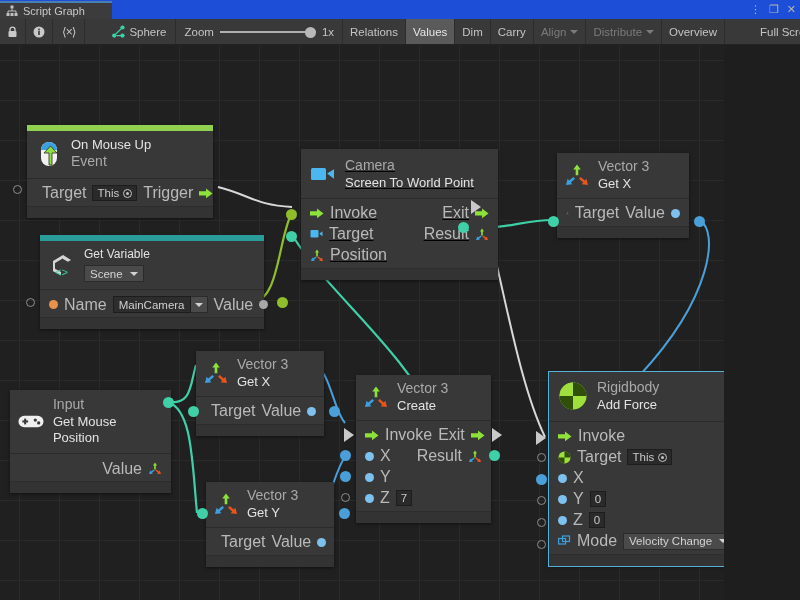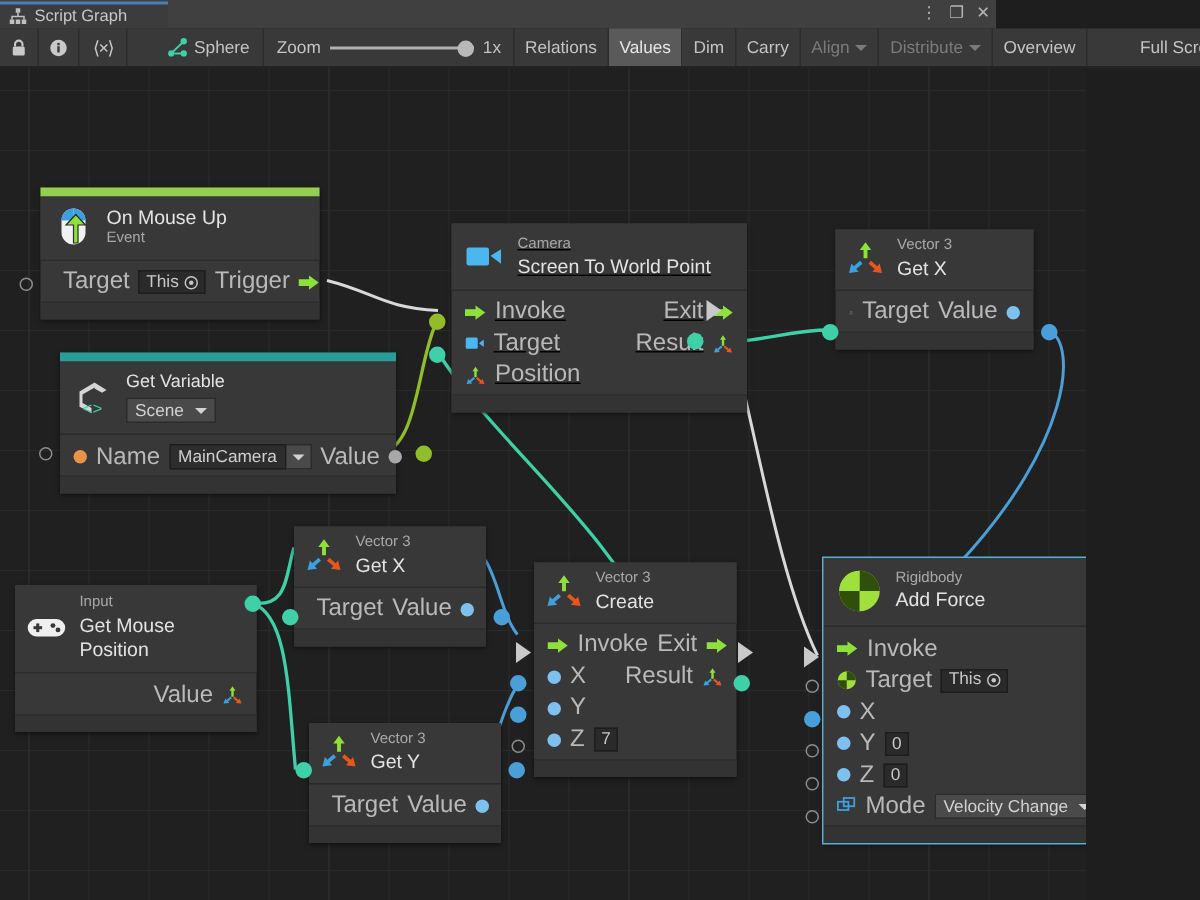--- a/index.html
+++ b/index.html
@@ -6,22 +6,22 @@
   html, body {
     width: 800px; height: 600px;
     background: #1e1e1e;
     font-family: "Liberation Sans", sans-serif;
     overflow: hidden;
   }
   #app { position: relative; width: 800px; height: 600px; }
 
   
   .titlebar {
-    position: absolute; left:0; top:0; width:664px; height:19px;
-    background: #404040;
+    position: absolute; left:0; top:0; width:800px; height:19px;
+    background: #1d4ed8;
   }
   .tab {
     position:absolute; left:0; top:1px; width:112px; height:18px;
     background:#3c3c3c; border-top:2px solid #4a7fb5;
     display:flex; align-items:center; gap:5px; padding-left:6px;
   }
   .tab-label { font-size:11px; color:#c8c8c8; }
   .win-ctrls { position:absolute; right:4px; top:2px; display:flex; gap:8px; align-items:center;}
   .win-ctrls span { color:#b4b4b4; font-size:11px; line-height:14px; }
 
@@ -72,21 +72,21 @@
     font-size:11.5px;
   }
   .node.sel { outline:1px solid #55b1d6; }
   .node .accent { height:6px; width:100%; }
   .node .head {
     display:flex; align-items:center; gap:9px;
     padding:6px 10px 7px 9px; background:#383838;
     border-bottom:1px solid #2b2b2b;
   }
   .node .titles { display:flex; flex-direction:column; line-height:1.25; }
-  .node .sub { font-size:10px; color:#a9a9a9; }
+  .node .sub { font-size:14px; color:#a9a9a9; }
   .node .ttl { font-size:13px; color:#e3e3e3; }
   .node .ttl.small { font-size:12px; }
   .node .body { padding:4px 0 2px 0; }
   .node .foot { height:12px; background:#333333; border-top:1px solid #2d2d2d;}
   .row { display:flex; align-items:center; height:21px; padding:0 9px; gap:6px; }
   .row .lbl { color:#b9b9b9; font-size:16px; }
   .row .rt { margin-left:auto; display:flex; align-items:center; gap:6px; }
   .field {
     background:#2a2a2a; border:1px solid #1d1d1d; color:#c8c8c8;
     font-size:11.5px; padding:0 4px; height:16px; line-height:15px; display:inline-block;

